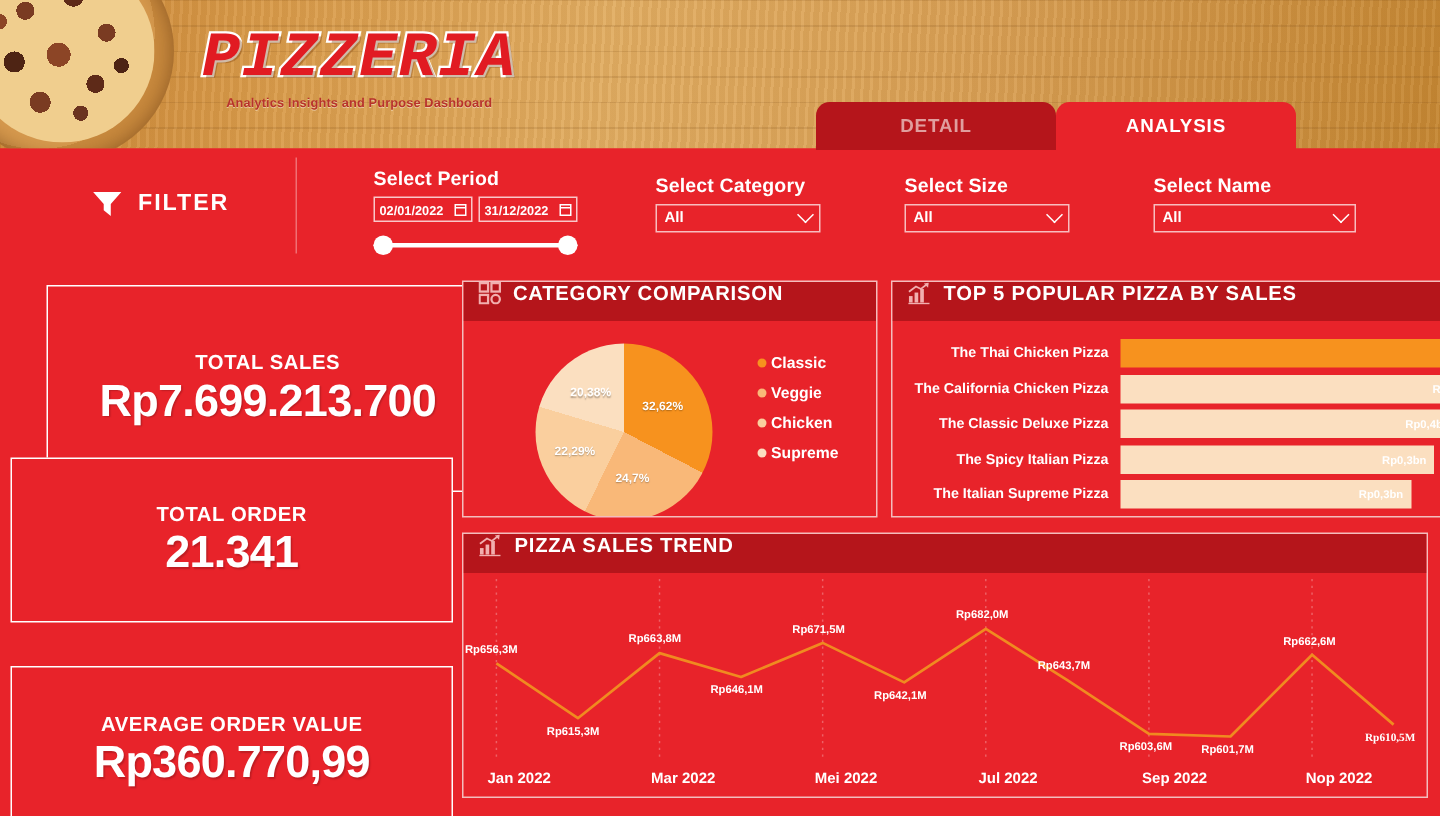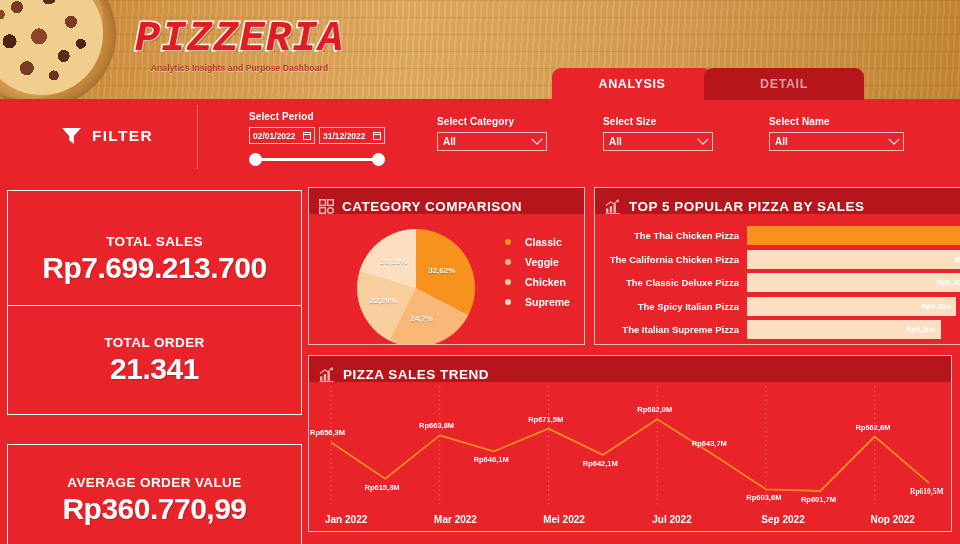--- a/index.html
+++ b/index.html
@@ -79,21 +79,21 @@
     background:#E8232A; z-index:4;
   }
   .filter-divider{ position:absolute; left:197px; top:6px; width:1px; height:64px; background:rgba(255,255,255,.35); }
   .filter-label{
     position:absolute; left:62px; top:127px; display:flex; align-items:center; gap:11px; z-index:6;
   }
   .funnel{ width:19px; height:16px; }
   .filter-title{ font-size:15.5px; font-weight:bold; color:#fff; letter-spacing:1.3px; }
 
   .fgroup{ position:absolute; z-index:6; }
-  .fgroup .cap{ font-size:10px; font-weight:bold; color:#fff; margin-bottom:5px; letter-spacing:.1px; }
+  .fgroup .cap{ font-size:13px; font-weight:bold; color:#fff; margin-bottom:5px; letter-spacing:.1px; }
   .date-row{ display:flex; gap:4px; }
   .date-box{
     width:66px; height:17px; border:1px solid rgba(255,255,255,.75);
     display:flex; align-items:center; padding:0 3px; gap:3px;
     font-size:8.5px; font-weight:bold; color:#fff; background:transparent; cursor:pointer;
   }
   .date-box .dtxt{ flex:1; }
   .cal-ico{ width:8px; height:8px; border:1px solid #fff; position:relative; }
   .cal-ico::before{ content:""; position:absolute; left:0; top:1px; width:100%; height:1px; background:#fff; }
   .slider{ position:relative; margin-top:9px; width:136px; height:13px; }
@@ -114,30 +114,30 @@
     position:absolute; left:7px; background:#E8232A; border:1.5px solid #FFFFFF;
     display:flex; flex-direction:column; align-items:center; justify-content:center;
   }
   .kpi .kcap{ font-size:13.5px; font-weight:bold; color:#fff; letter-spacing:.4px; }
   .kpi .kval{ font-size:30px; font-weight:bold; color:#fff; letter-spacing:-.5px; margin-top:2px;
               text-shadow:1px 1px 1px rgba(0,0,0,.18); }
   .kpi .kval.small{ font-size:30px; }
 
   .panel{ position:absolute; background:#E8232A; border:1px solid #F3BDBD; overflow:hidden; }
   .panel-head{
-    height:26px; background:#B5151B; display:flex; align-items:flex-end; gap:8px; padding-left:10px;
+    height:26px; background:#B5151B; display:flex; align-items:flex-start; gap:8px; padding-left:10px;
   }
   .panel-head .ptitle{ font-size:13.5px; font-weight:bold; color:#fff; letter-spacing:.5px; }
 
   
   .pie-body{ position:relative; height:calc(100% - 26px); }
   .pie{ position:absolute; left:48px; top:15px; width:118px; height:118px; border-radius:50%; }
   .pct{ position:absolute; font-size:8px; font-weight:bold; color:#fff; text-shadow:0 1px 1px rgba(0,0,0,.3); }
   .legend{ position:absolute; left:196px; top:22px; }
-  .lg-item{ display:flex; align-items:center; gap:14px; margin-bottom:8px; }
+  .lg-item{ display:flex; align-items:center; gap:3px; margin-bottom:8px; }
   .lg-dot{ width:6px; height:6px; border-radius:50%; }
   .lg-txt{ font-size:10.5px; font-weight:bold; color:#fff; }
 
   
   .bars-body{ position:relative; height:calc(100% - 26px); padding:12px 8px 8px 0; }
   .bar-row{ display:flex; align-items:center; height:19px; margin-bottom:4.5px; }
   .bar-name{ width:152px; text-align:right; padding-right:8px; font-size:9.5px; font-weight:bold; color:#fff; }
   .bar-wrap{ flex:1; position:relative; height:19px; }
   .bar{ height:19px; display:flex; align-items:center; justify-content:flex-end; padding-right:5px; }
   .bar-val{ font-size:7.5px; font-weight:bold; color:#fff; }
@@ -155,22 +155,22 @@
 
   <div class="banner">
     <div class="pizza-photo"></div>
     <div class="logo-wrap">
       <div class="logo-text">PIZZERIA</div>
       <div class="logo-sub">Analytics Insights and Purpose Dashboard</div>
     </div>
   </div>
 
   <div class="tabs">
+    <div class="tab inactive">DETAIL</div>
     <div class="tab active">ANALYSIS</div>
-    <div class="tab inactive">DETAIL</div>
   </div>
 
   <div class="filterbar">
     <div class="filter-divider"></div>
   </div>
 
   <div class="filter-label">
     <svg class="funnel" viewBox="0 0 20 17">
       <polygon points="0,0 20,0 12.5,8.5 12.5,17 7.5,13 7.5,8.5" fill="#ffffff"></polygon>
     </svg>
@@ -213,21 +213,21 @@
   </div>
 
   <div class="fgroup" style="left:769px; top:116px;">
     <div class="cap">Select Name</div>
     <div class="sel" style="width:135px;">
       <span>All</span>
       <span class="chev"></span>
     </div>
   </div>
 
-  <div class="kpi" style="top:190px; width:295px; height:138px;">
+  <div class="kpi" style="top:190px; width:295px; height:138px;margin-left:24px;">
     <div class="kcap">TOTAL SALES</div>
     <div class="kval">Rp7.699.213.700</div>
   </div>
   <div class="kpi" style="top:305px; width:295px; height:110px;">
     <div class="kcap">TOTAL ORDER</div>
     <div class="kval">21.341</div>
   </div>
   <div class="kpi" style="top:444px; width:295px; height:112px;">
     <div class="kcap">AVERAGE ORDER VALUE</div>
     <div class="kval small">Rp360.770,99</div>

